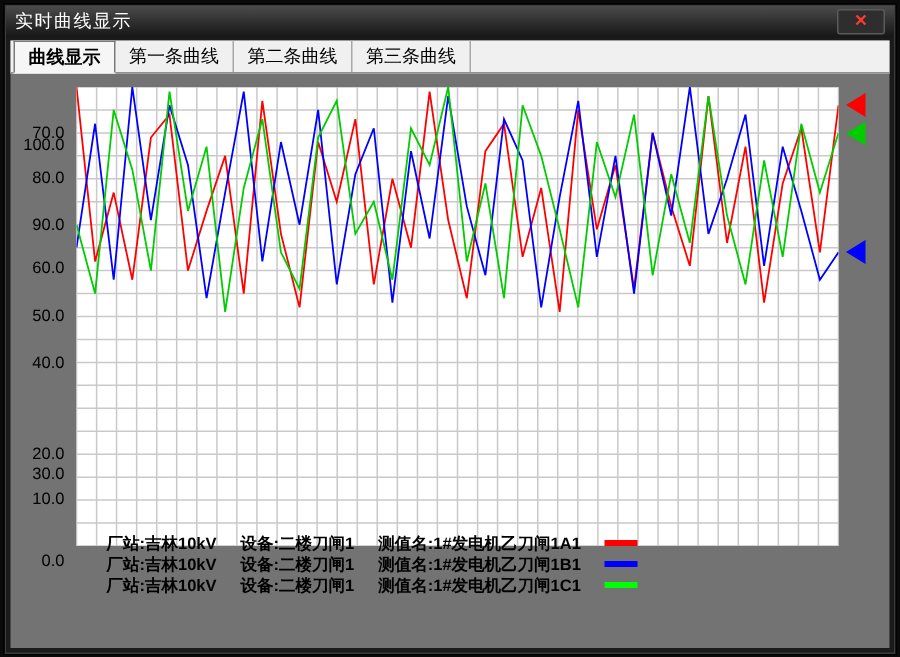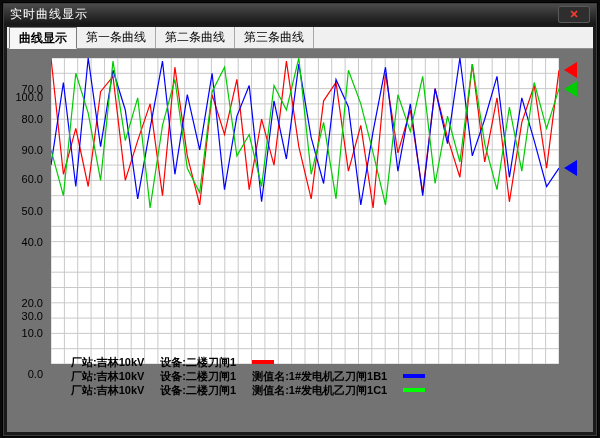--- a/index.html
+++ b/index.html
@@ -138,20 +138,21 @@
       <div class="marker-column">
           <div class="marker" style="top: 12.24px; border-right-color: rgb(255, 0, 0);"></div>
           <div class="marker" style="top: 30.6px; border-right-color: rgb(0, 204, 0);"></div>
           <div class="marker" style="top: 110.16px; border-right-color: rgb(0, 0, 255);"></div>
         </div>
 
       <div class="legend">
         <div class="legend-row">
           <span>厂站:吉林10kV</span>
           <span>设备:二楼刀闸1</span>
+          <span>测值名:1#发电机乙刀闸1A1</span>
           <i class="swatch" style="background: rgb(255, 0, 0);"></i>
         </div>
         <div class="legend-row">
           <span>厂站:吉林10kV</span>
           <span>设备:二楼刀闸1</span>
           <span>测值名:1#发电机乙刀闸1B1</span>
           <i class="swatch" style="background: rgb(0, 0, 255);"></i>
         </div>
         <div class="legend-row">
           <span>厂站:吉林10kV</span>

